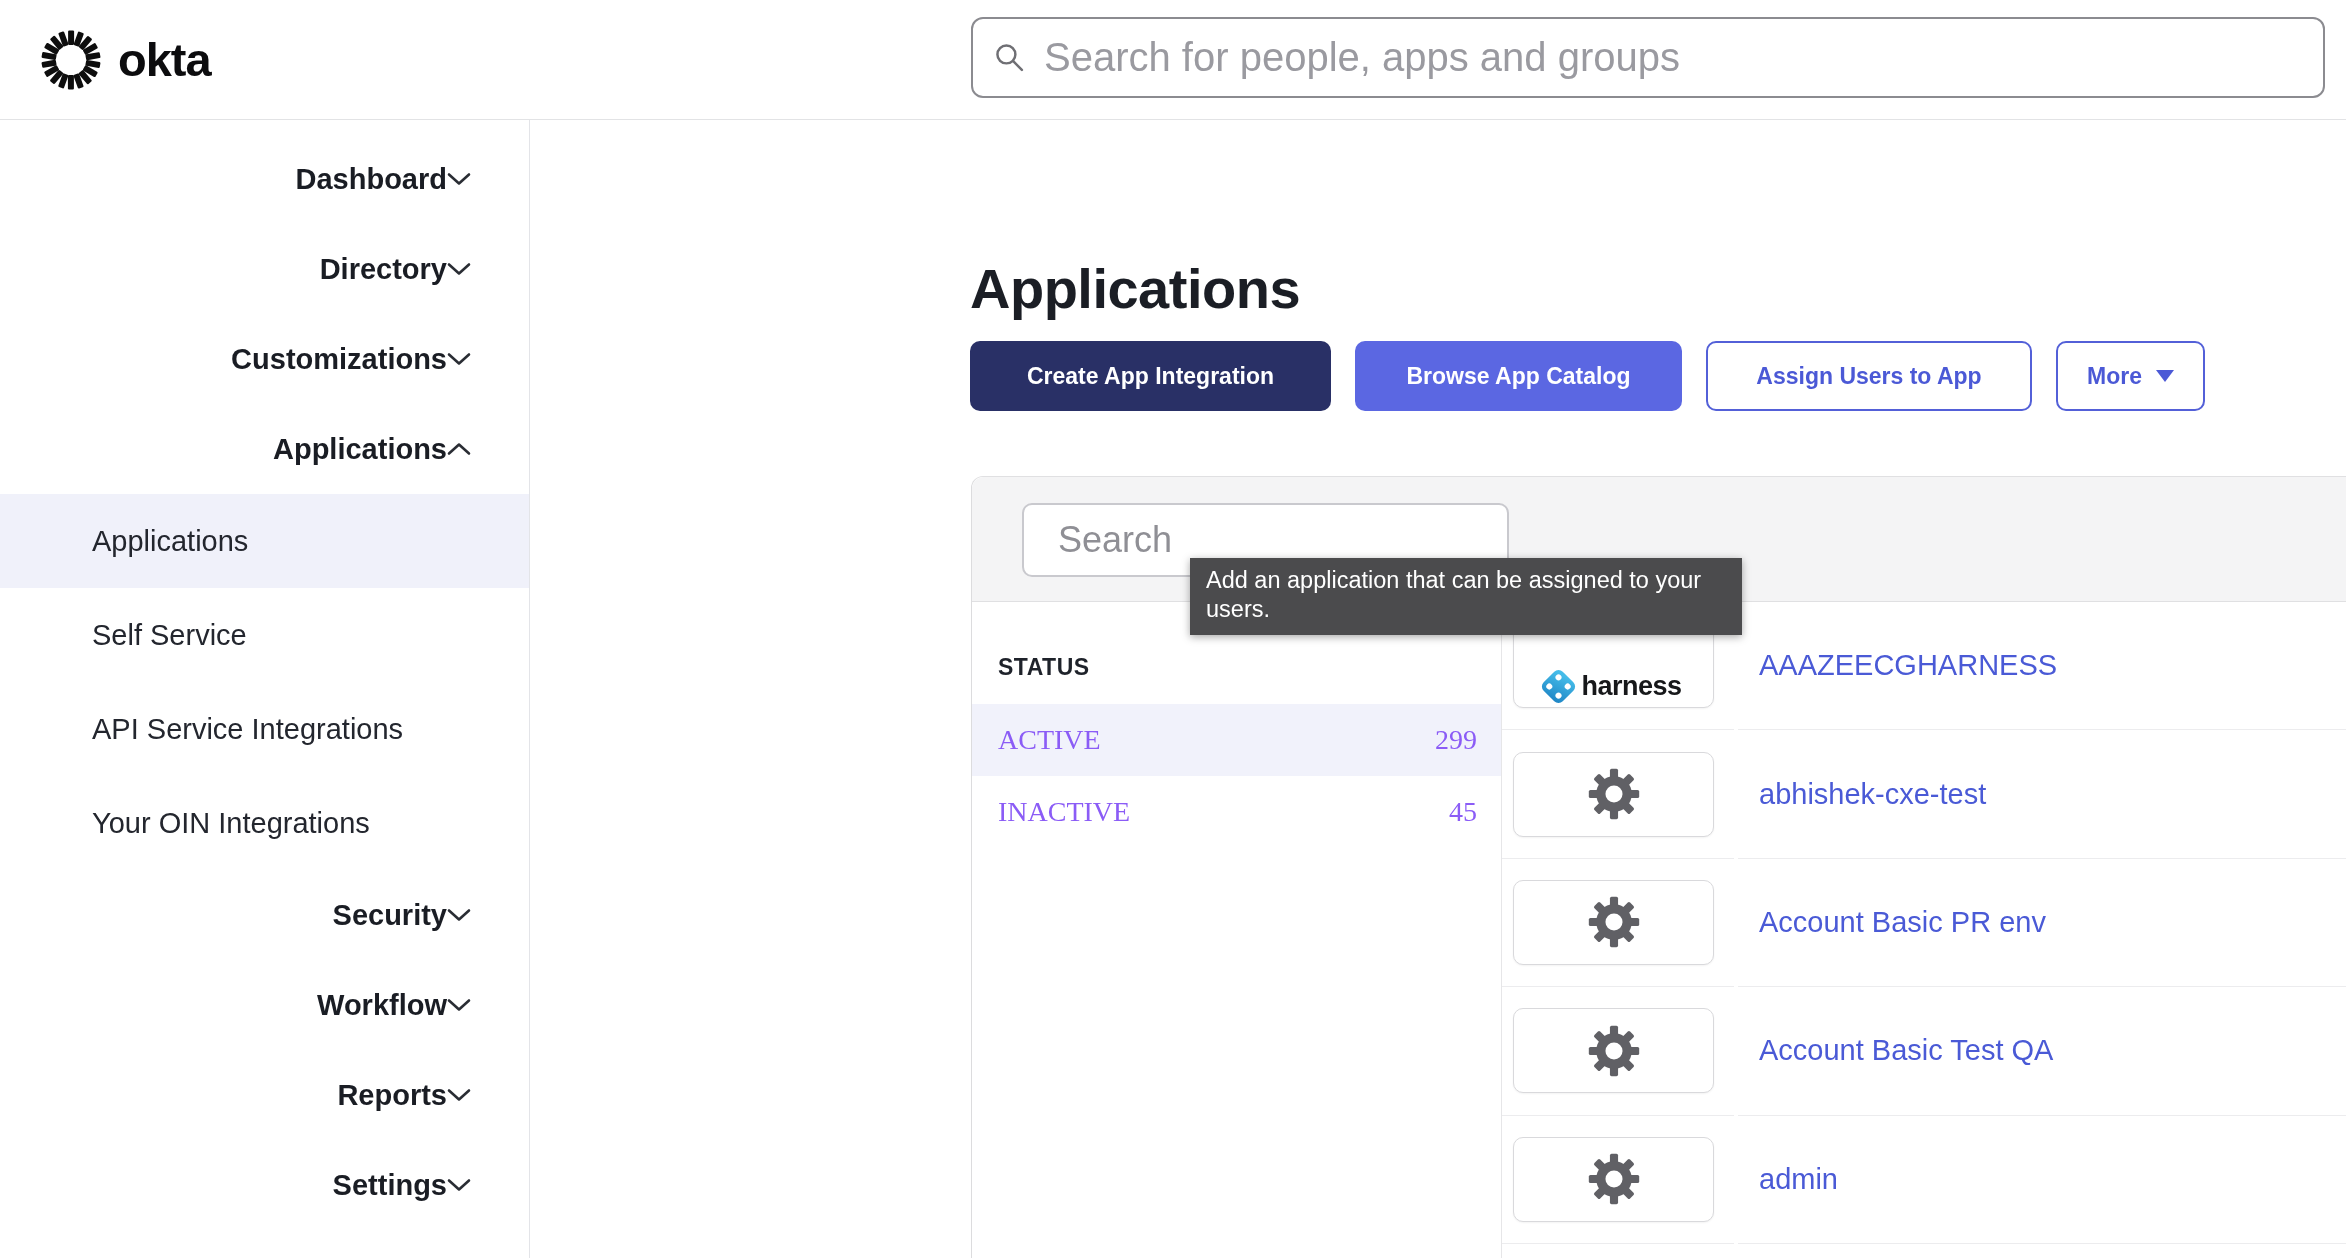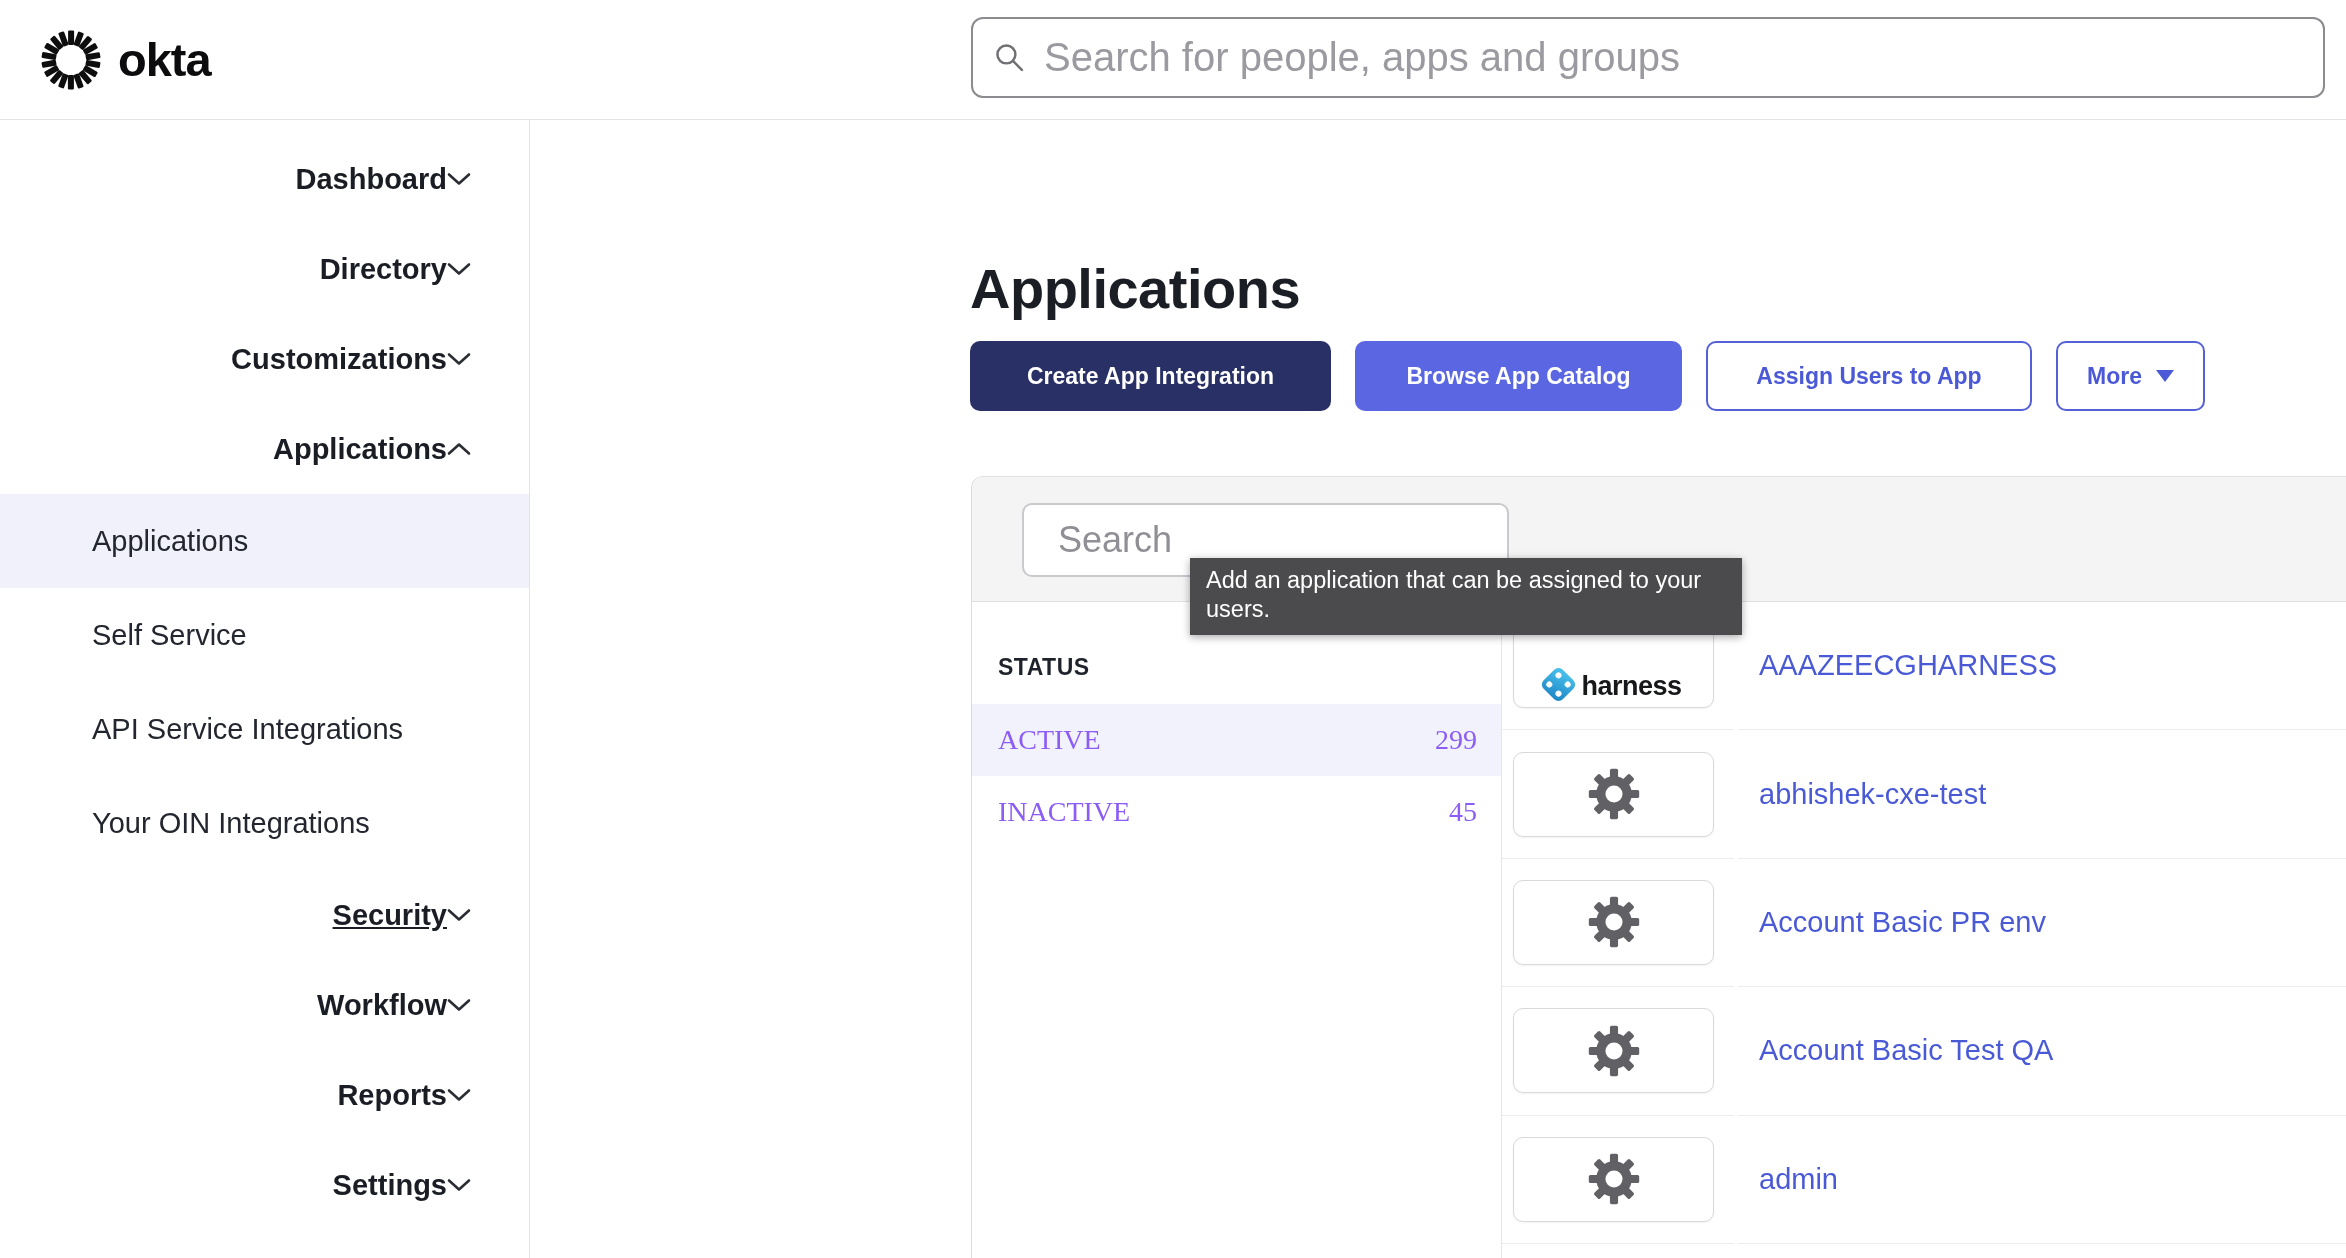--- a/index.html
+++ b/index.html
@@ -19,21 +19,21 @@
     font-family:"Liberation Sans",sans-serif;background:transparent;}
   .global-search input::placeholder{color:#9a9aa0;}
   
   .sidebar{position:absolute;left:0;top:119px;bottom:0;width:529px;background:#fff;
     border-right:1px solid #e3e4e8;padding-top:15px;box-sizing:content-box;}
   .nav-item{height:90px;display:flex;align-items:center;justify-content:flex-end;
     padding:0 58px 0 46px;font-size:29px;font-weight:700;color:#1a1d24;cursor:pointer;}
   .sub-item{height:94px;display:flex;align-items:center;padding-left:92px;
     font-size:29px;font-weight:400;color:#23262e;cursor:pointer;}
   .sub-item.selected{background:#f0f1fa;}
-  .gap-after-group{margin-top:0px;text-decoration:underline;}
+  .gap-after-group{margin-top:0px;}
   .chev{flex:0 0 auto;}
   
   .page-title{position:absolute;left:970px;top:222px;font-size:56px;line-height:58px;
     font-weight:700;color:#1b1e25;letter-spacing:-0.5px;}
   .btn-row{position:absolute;left:970px;top:341px;display:flex;gap:24px;}
   .btn{height:70px;border-radius:10px;font-size:23px;font-weight:700;display:inline-flex;
     align-items:center;justify-content:center;box-sizing:border-box;cursor:pointer;
     font-family:"Liberation Sans",sans-serif;border:none;}
   .btn-dark{width:361px;background:#293066;color:#ffffff;}
   .btn-blue{width:327px;background:#5b67e2;color:#ffffff;}
@@ -65,21 +65,21 @@
   .icon-cell{width:232px;flex:0 0 auto;border-bottom:1px solid #ececee;display:flex;
     align-items:center;padding-left:11px;box-sizing:border-box;}
   .cell-gap{width:4px;flex:0 0 auto;}
   .name-cell{flex:1;border-bottom:1px solid #ececee;display:flex;align-items:center;
     padding-left:21px;}
   .icon-card{width:201px;height:85px;box-sizing:border-box;border:1px solid #d9d9dc;border-radius:10px;
     background:#fff;display:flex;align-items:center;justify-content:center;
     box-shadow:0 1px 2px rgba(0,0,0,0.05);cursor:pointer;}
   .app-link{color:#4a5ad6;font-size:29px;font-weight:500;text-decoration:none;cursor:pointer;}
   
-  .harness-wrap{display:flex;gap:9px;margin-top:42px;}
+  .harness-wrap{display:flex;align-items:center;gap:9px;margin-top:42px;}
   .harness-diamond{width:27px;height:27px;border-radius:6px;transform:rotate(45deg);
     background:linear-gradient(160deg,#45bce9 15%,#1c82c3 100%);position:relative;flex:0 0 auto;}
   .harness-diamond i{position:absolute;width:6px;height:6px;border-radius:50%;background:#fff;}
   .hd1{top:4px;left:4px;} .hd2{top:4px;right:4px;} .hd3{bottom:4px;left:4px;} .hd4{bottom:4px;right:4px;}
   .harness-text{font-size:27px;font-weight:700;color:#17181a;letter-spacing:-0.5px;}
   
   .tooltip{position:absolute;left:1190px;top:558px;width:552px;box-sizing:border-box;
     background:#4b4b4d;color:#ffffff;font-size:23.5px;line-height:29px;padding:8px 16px 11px;
     z-index:30;box-shadow:0 2px 8px rgba(0,0,0,0.35);}
 </style>

